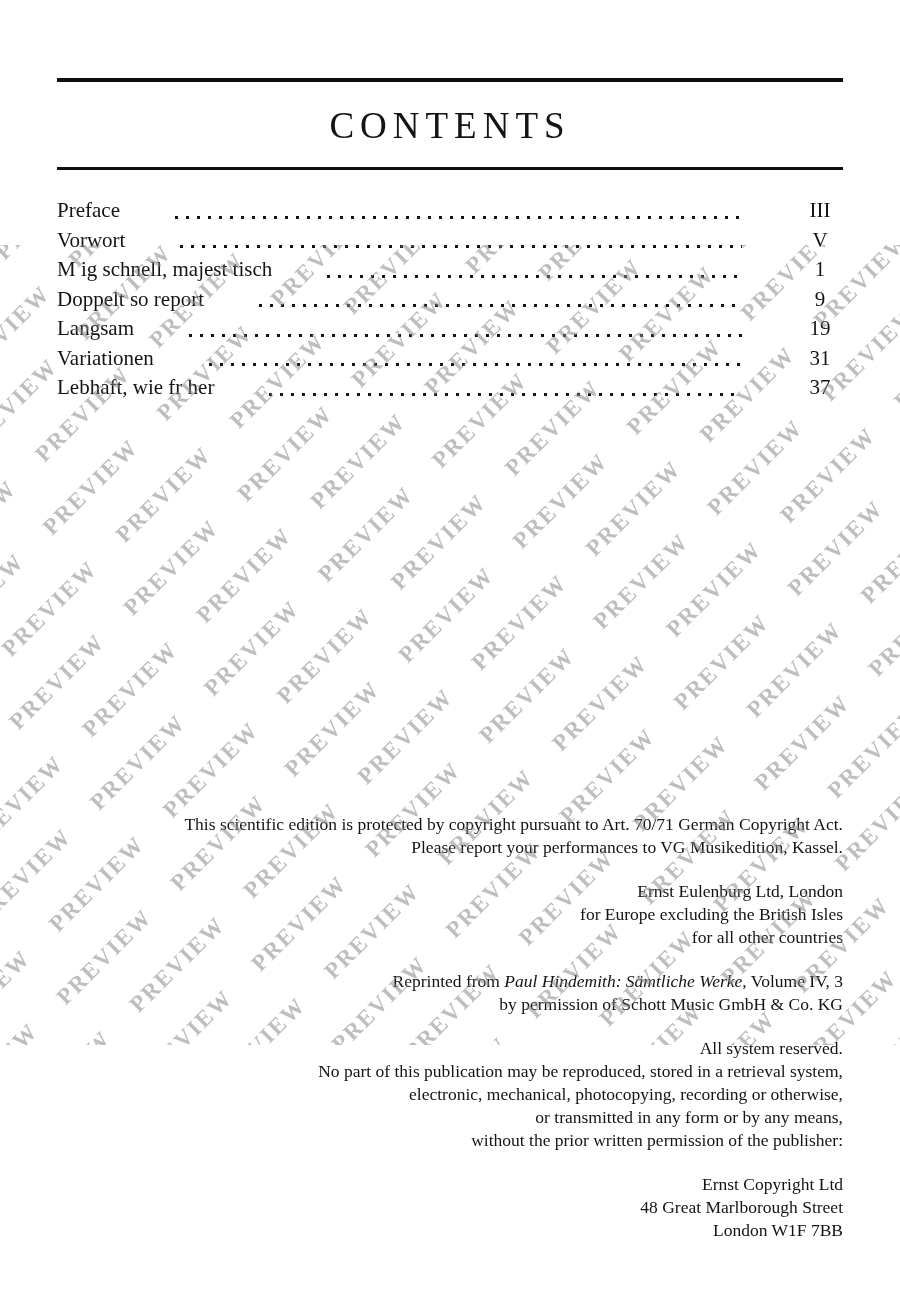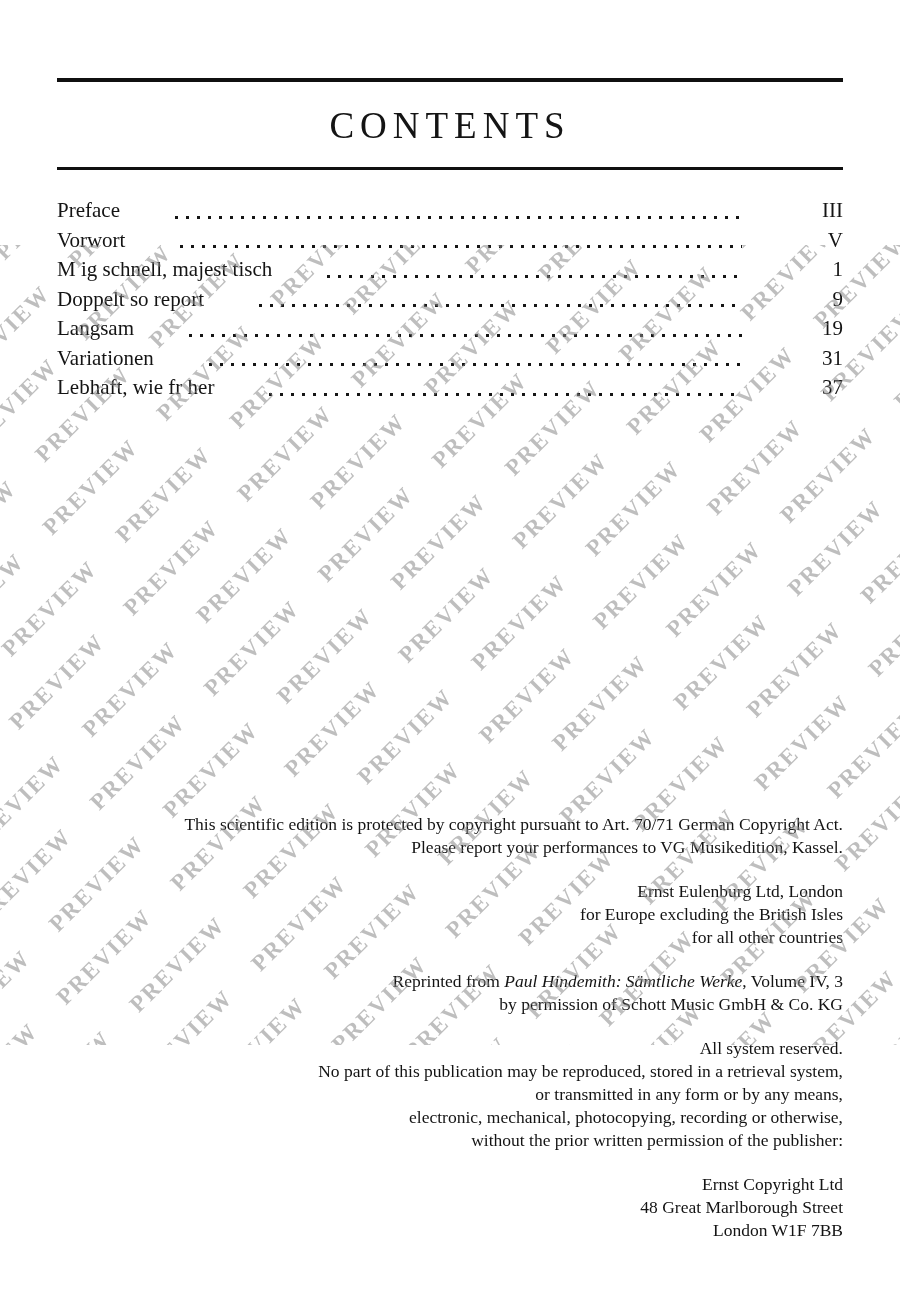--- a/index.html
+++ b/index.html
@@ -40,21 +40,21 @@
   .leader { flex: 1 1 auto; position: relative; align-self: stretch; }
   .leader::after {
     content: "";
     position: absolute;
     left: 8px; right: 8px; bottom: 7px;
     height: 3px;
     background-image: radial-gradient(circle at 1.5px 1.5px, #151515 1.45px, rgba(0,0,0,0) 1.8px);
     background-size: 11px 3px;
     background-repeat: repeat-x;
   }
-  .toc-page { width: 46px; text-align: right; white-space: nowrap; }
+  .toc-page { width: 46px; text-align: center; white-space: nowrap; }
 
   .notices {
     margin-top: 410px;
     text-align: center;
     font-size: 17.5px;
     line-height: 23px;
   }
   .notice-group { margin-bottom: 21px; }
   .notice-group p { margin: 0; text-align: right; }
   .notices em { font-style: italic; }
@@ -147,22 +147,22 @@
     </div>
 
     <div class="notice-group">
       <p><span>Reprinted from </span><em>Paul Hindemith: Sämtliche Werke</em><span>, Volume IV, 3</span></p>
       <p>by permission of Schott Music GmbH &amp; Co. KG</p>
     </div>
 
     <div class="notice-group">
       <p>All system reserved.</p>
       <p>No part of this publication may be reproduced, stored in a retrieval system,</p>
+      <p>electronic, mechanical, photocopying, recording or otherwise,</p>
       <p>or transmitted in any form or by any means,</p>
-      <p>electronic, mechanical, photocopying, recording or otherwise,</p>
       <p>without the prior written permission of the publisher:</p>
     </div>
 
     <div class="notice-group">
       <p>Ernst Copyright Ltd</p>
       <p>48 Great Marlborough Street</p>
       <p>London W1F 7BB</p>
     </div>
 
   </div>

